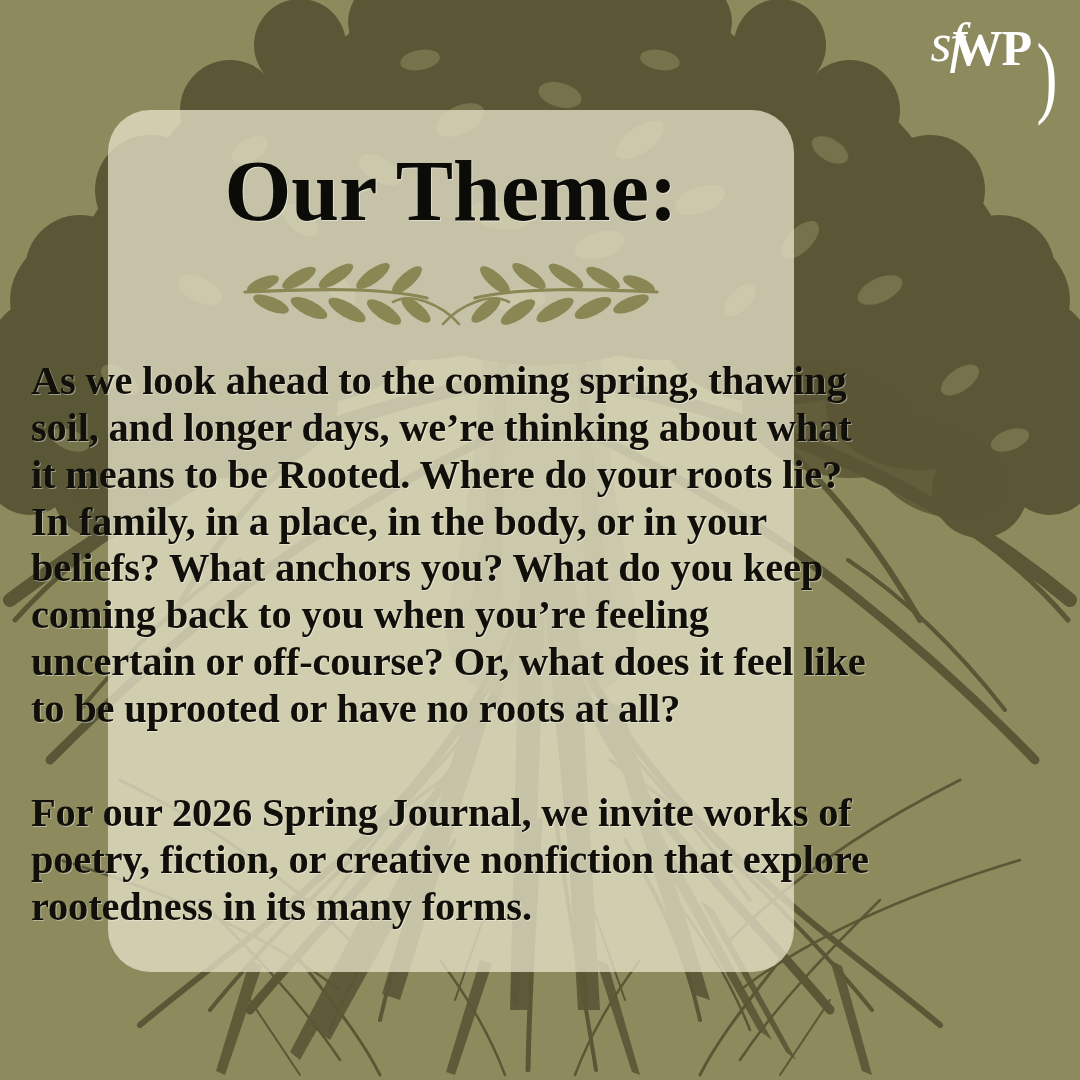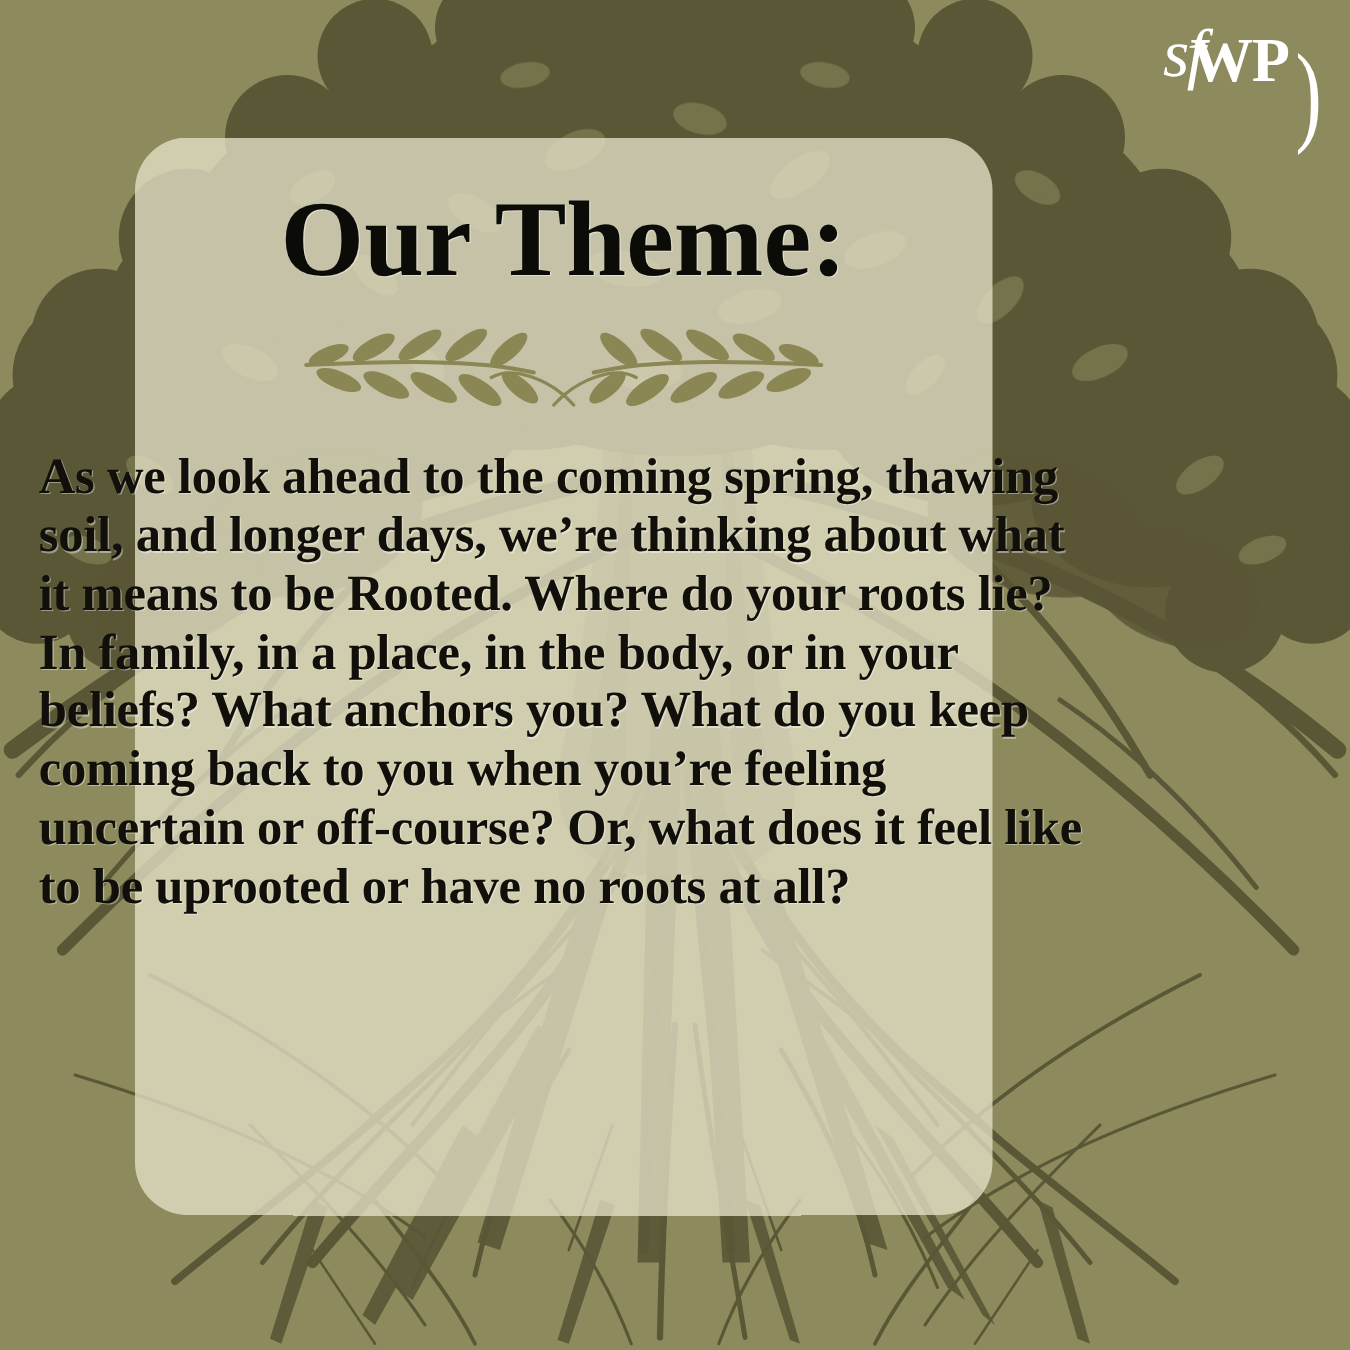--- a/index.html
+++ b/index.html
@@ -312,15 +312,16 @@
         <ellipse cx="390" cy="46" rx="19" ry="7" transform="rotate(-22 390 46)"></ellipse>
         <ellipse cx="352" cy="50" rx="20" ry="7.5" transform="rotate(-26 352 50)"></ellipse>
         <ellipse cx="314" cy="52" rx="21" ry="7.5" transform="rotate(-30 314 52)"></ellipse>
         <ellipse cx="277" cy="54" rx="20" ry="7.5" transform="rotate(-34 277 54)"></ellipse>
         <ellipse cx="245" cy="52" rx="18" ry="7" transform="rotate(-40 245 52)"></ellipse>
       </g>
     </svg>
 
     <p class="body-para" id="para-1">As we look ahead to the coming spring, thawing soil, and longer days, we’re thinking about what it means to be Rooted. Where do your roots lie? In family, in a place, in the body, or in your beliefs? What anchors you? What do you keep coming back to you when you’re feeling uncertain or off-course? Or, what does it feel like to be uprooted or have no roots at all?</p>
 
+    <p class="body-para" id="para-2">For our 2026 Spring Journal, we invite works of poetry, fiction, or creative nonfiction that explore rootedness in its many forms.</p>
 
   </div>
 </div>
 
 </body></html>

